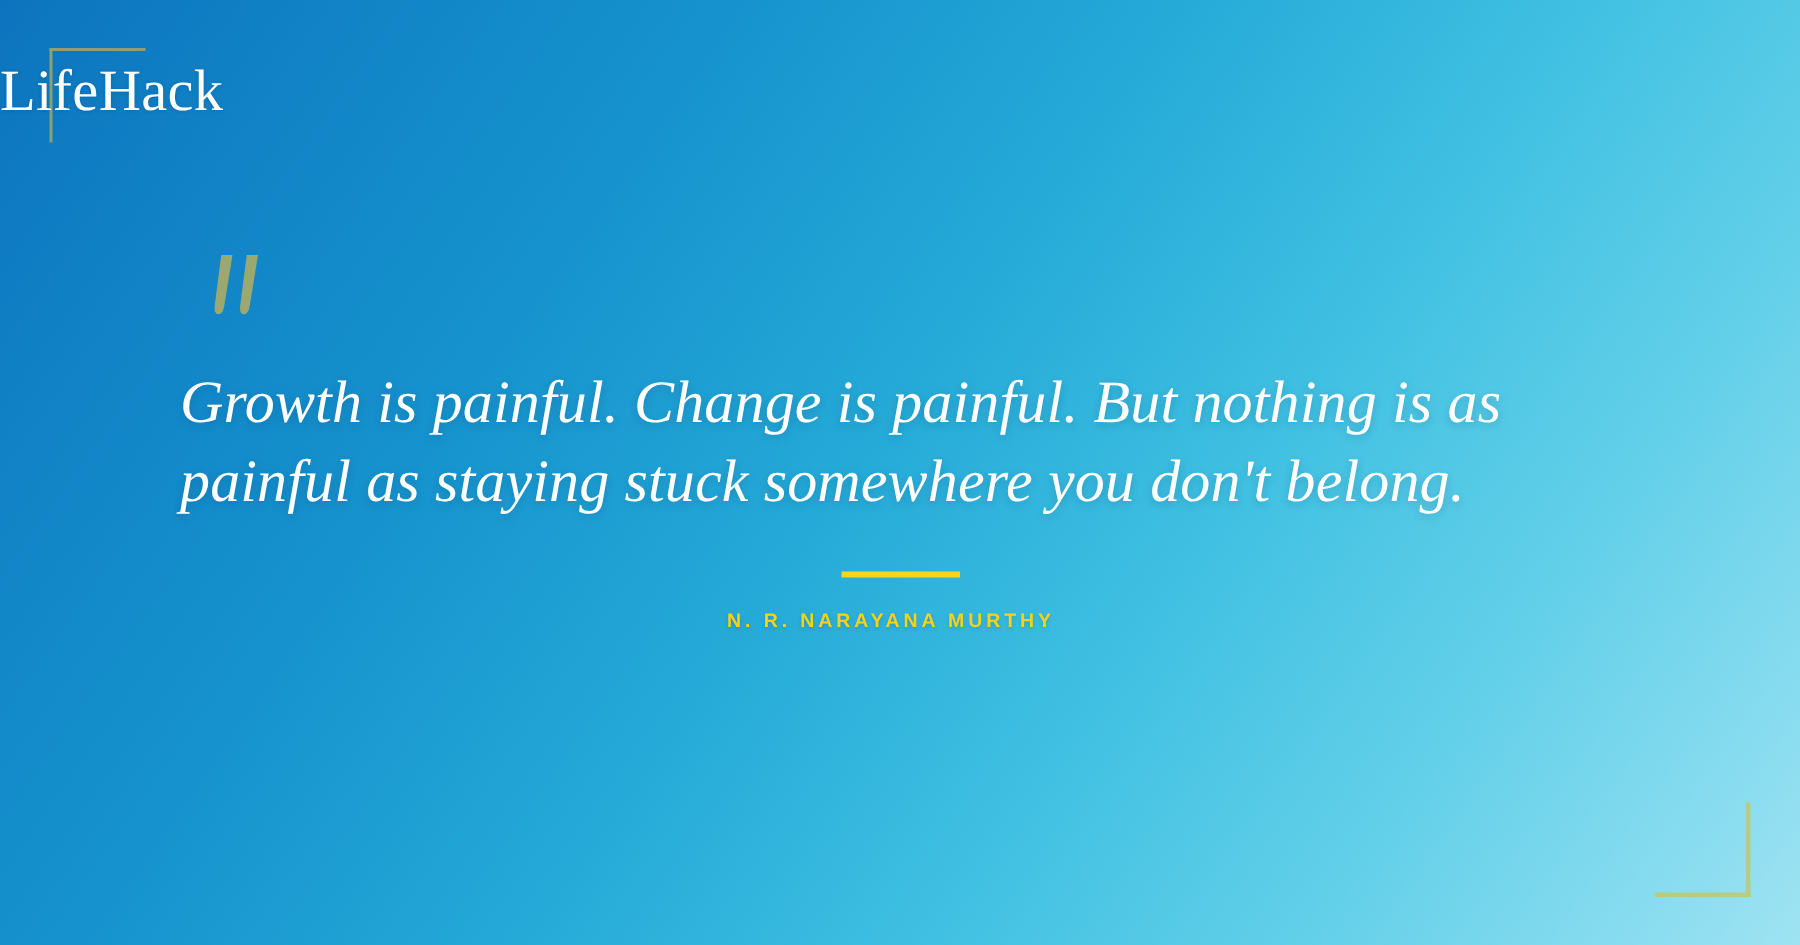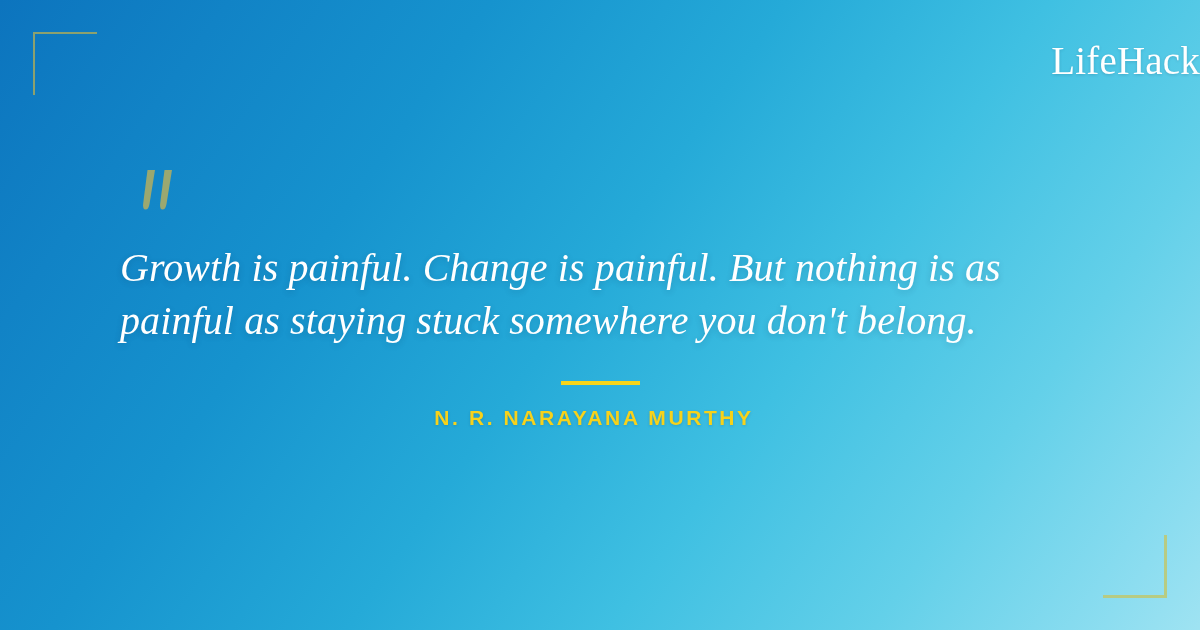--- a/index.html
+++ b/index.html
@@ -50,21 +50,21 @@
     border-right: 3px solid #BACB7E;
     opacity: .95;
   }
 
   
   #logo {
     position: absolute;
     top: 41px;
     left: 0;
     width: 100%;
-    text-align: right;
+    text-align: left;
     color: #FFFFFF;
     font-family: "Liberation Serif", "DejaVu Serif", serif;
     font-size: 39px;
     letter-spacing: .2px;
     line-height: 1;
     text-shadow: 0 1px 3px rgba(0,40,70,.18);
   }
 
   
   #quote-block {
@@ -101,21 +101,21 @@
     width: 79px;
     height: 4px;
     background: #F7D51A;
   }
 
   #author {
     margin: 22px 12px 0 0;
     text-align: center;
     color: #F7D21A;
     font-family: "Liberation Sans", sans-serif;
-    font-size: 21px;
+    font-size: 13px;
     font-weight: 700;
     letter-spacing: 2.6px;
     line-height: 1;
     text-shadow: 0 1px 3px rgba(0,45,80,.18);
   }
 </style>
 </head>
 <body>
 
 <div id="card">

